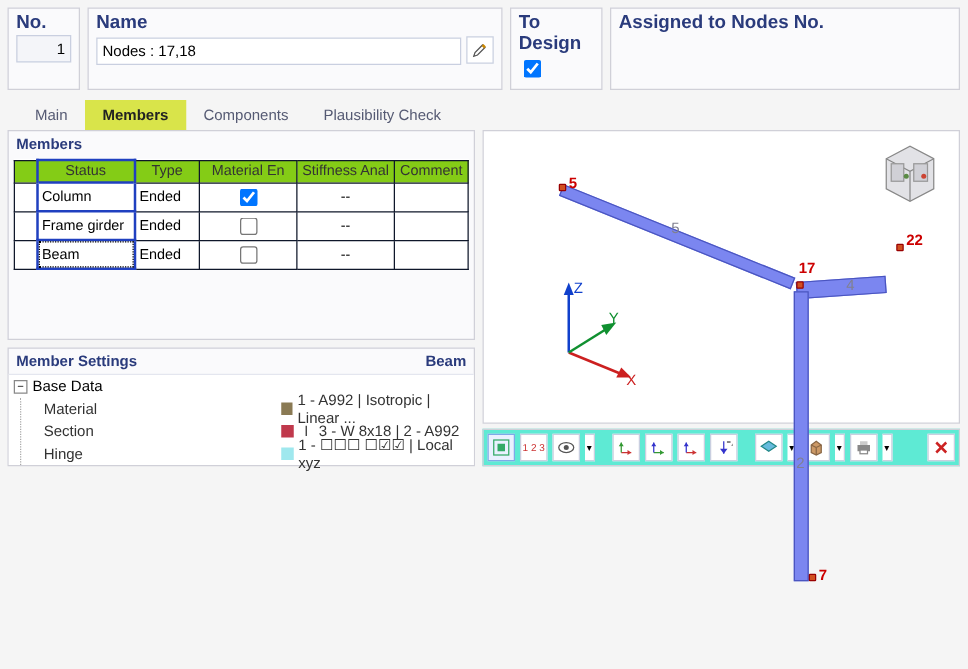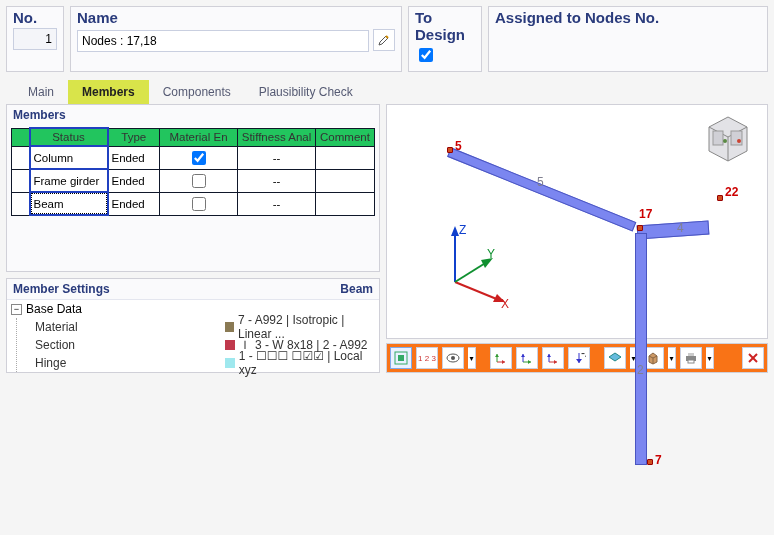--- a/index.html
+++ b/index.html
@@ -25,41 +25,41 @@
   .body-two-col { display:flex; gap:6px; padding: 0 6px 6px 6px; }
   .left-pane { width: 374px; display:flex; flex-direction:column; gap:6px; }
   .right-pane { flex:1; display:flex; flex-direction:column; gap:4px; }
 
   .panel { border:1px solid #d0d0d8; background:#fafafc; }
   .panel-hd { font-size:11px; color:#2a3b7c; font-weight:600; padding:3px 6px; display:flex; justify-content:space-between;}
   .panel-body { padding: 2px 4px 6px 4px; }
 
   table.grid { border-collapse:collapse; width:100%; background:#fff; }
   table.grid th, table.grid td { border:1px solid #0f172a; padding:1px 3px; height:18px; font-size:11.5px; text-align:left; }
-  table.grid th { background:#22c55e; font-weight:400; color:#333; text-align:center;}
+  table.grid th { background:#84cc16; font-weight:400; color:#333; text-align:center;}
   .status-col { border:2px solid #2040c0 !important; }
   .status-hdr { border-top:2px solid #2040c0 !important; border-left:2px solid #2040c0 !important; border-right:2px solid #2040c0 !important;}
   .center { text-align:center !important; }
 
   .tree { background:#fff; border-top:1px solid #e4e6ef; font-size:11.5px;}
   .tree-row { display:flex; align-items:center; height:18px; padding-left:4px;}
   .tree-row .k { width: 190px; color:#333; }
   .tree-row .v { flex:1; color:#333; display:flex; align-items:center; gap:4px;}
   .expander { width:11px; height:11px; border:1px solid #888; display:inline-flex; align-items:center; justify-content:center; margin-right:4px; font-size:9px; line-height:9px;}
   .dotline { border-left:1px dotted #aaa; margin-left:9px; padding-left:14px; }
   .sw { width:10px; height:10px; display:inline-block; }
 
   .viewport { border:1px solid #d0d0d8; background:#fff; flex:1; position:relative; height:396px;}
   .node-lbl { position:absolute; color:#cc0000; font-weight:600; font-size:12px; }
   .node-dot { position:absolute; width:6px; height:6px; background:#d05020; border:1px solid #900; border-radius:1px;}
   .mem-lbl { position:absolute; color:#808090; font-size:12px; }
   .axes { position:absolute; left:38px; bottom:26px; width:90px; height:90px;}
   .cube { position:absolute; right:10px; top:8px; width:58px; height:52px; }
 
-  .toolbar { display:flex; gap:4px; border:1px solid #d0d0d8; background:#f97316; padding:3px; height:30px; align-items:center;}
+  .toolbar { display:flex; gap:4px; border:1px solid #d0d0d8; background:#5eead4; padding:3px; height:30px; align-items:center;}
   .tbtn { width:22px; height:22px; border:1px solid #c9cfe0; background:#fff; display:flex; align-items:center; justify-content:center; cursor:pointer; font-size:11px;}
   .tbtn.on { border-color:#7fa9e8; background:#eaf1ff;}
   .tdd { width:8px; height:22px; border:1px solid #c9cfe0; border-left:0; background:#fff; display:flex; align-items:center; justify-content:center; font-size:8px;}
   .tsep { width:6px; }
   .member-3d { position:absolute; background:#7b86f0; border:1px solid #4a55c0;}
 </style>
 </head>
 <body>
 
 <div class="top-fields">
@@ -152,21 +152,21 @@
       <div class="tree">
         <div class="tree-row">
           <span class="expander">−</span>
           <span>Base Data</span>
         </div>
         <div class="dotline">
           <div class="tree-row">
             <span class="k">Material</span>
             <span class="v">
                 <span class="sw" style="background:#8a7a54"></span>
-                <span>7 - A992 | Isotropic | Linear ...</span>
+                <span>1 - A992 | Isotropic | Linear ...</span>
               </span>
           </div>
           <div class="tree-row">
             <span class="k">Section</span>
             <span class="v">
                 <span class="sw" style="background:#c0394c"></span>
                 <span style="font-family:serif">Ｉ</span>
                 <span>3 - W 8x18 | 2 - A992</span>
               </span>
           </div>

